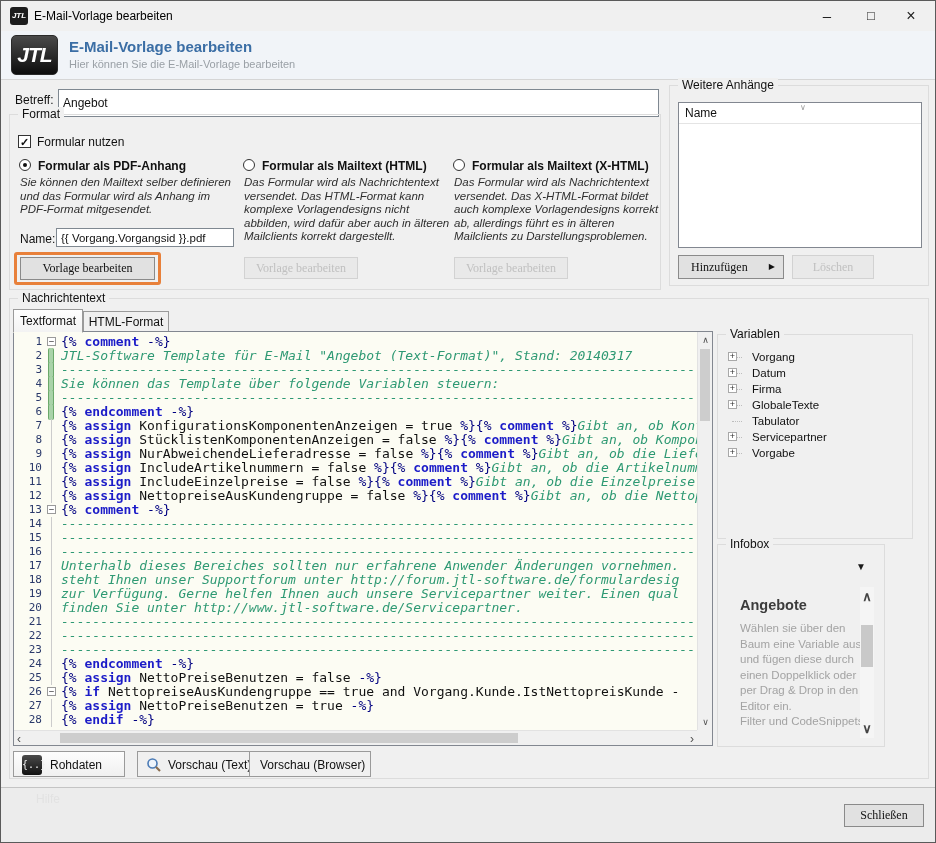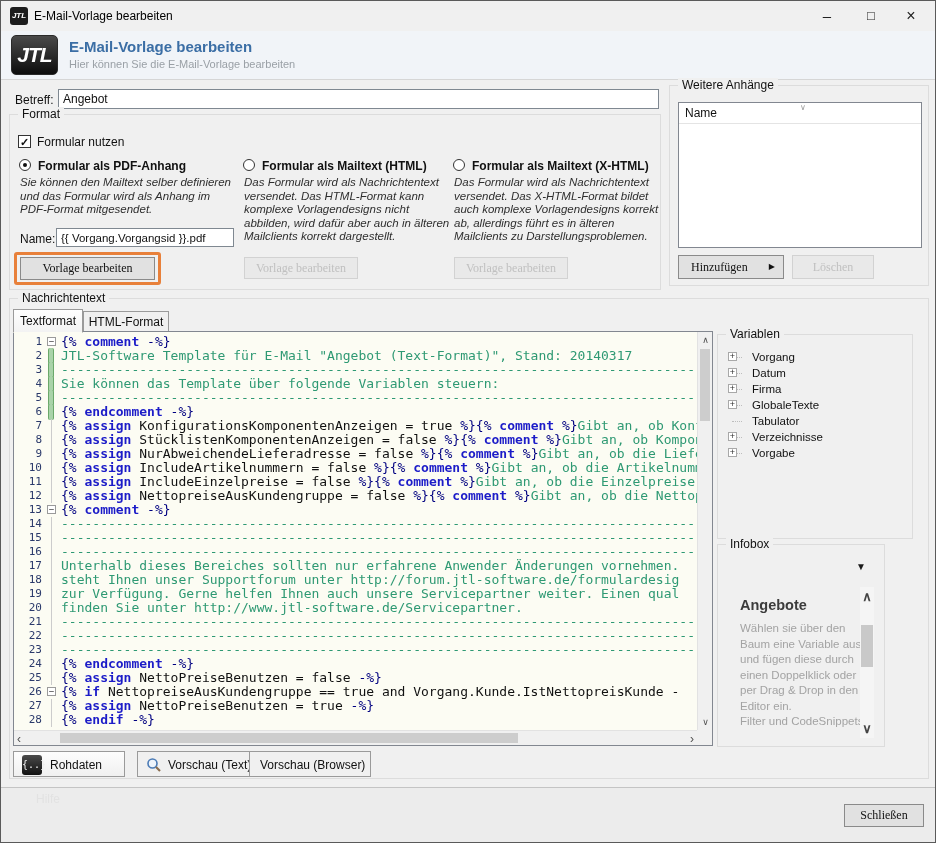--- a/index.html
+++ b/index.html
@@ -15,21 +15,21 @@
   .tb-min { right:88px; } .tb-max { right:44px; font-size:13px; } .tb-close { right:4px; font-size:16px; }
 
   
   .header { position:absolute; left:0; top:30px; width:100%; height:49px; background:#f1f4f8; border-bottom:1px solid #d6d6d6; }
   .logo { position:absolute; left:10px; top:4px; width:47px; height:40px; background:linear-gradient(#4a4a4a,#0d0d0d); border:1px solid #2a2a2a; border-radius:5px; color:#fff; font-size:21px; font-weight:bold; font-style:italic; text-align:center; line-height:38px; letter-spacing:-1px; }
   .header-title { position:absolute; left:68px; top:7px; font-size:15px; font-weight:bold; color:#3b6ea5; }
   .header-sub { position:absolute; left:68px; top:27px; font-size:11px; color:#9aa0a6; }
 
   
   .lbl { position:absolute; font-size:12px; color:#111; }
-  .textinput { position:absolute; height:20px; background:#fff; border:1px solid #7f8891; font-size:12px; padding:0 4px; color:#111; font-family:"Liberation Sans",sans-serif; }
+  .textinput { position:absolute; height:28px; background:#fff; border:1px solid #7f8891; font-size:12px; padding:0 4px; color:#111; font-family:"Liberation Sans",sans-serif; }
   .groupbox { position:absolute; border:1px solid #dcdcdc; }
   .gb-label { position:absolute; top:-8px; left:8px; background:#f0f0f0; padding:0 4px; font-size:12px; color:#111; white-space:nowrap; }
   .btn { position:absolute; background:#e1e1e1; border:1px solid #8a8a8a; font-size:12px; color:#111; text-align:center; font-family:Liberation Serif, serif; }
   .btn-disabled { background:#e9e9e9; border:1px solid #d2d2d2; color:#c0c0c0; }
   .checkbox-box { position:absolute; width:13px; height:13px; background:#fff; border:1px solid #333; font-size:11px; line-height:12px; text-align:center; color:#111; font-weight:bold; }
   .radio-circ { position:absolute; width:12px; height:12px; background:#fff; border:1px solid #333; border-radius:50%; }
   .radio-dot { position:absolute; left:3px; top:3px; width:4px; height:4px; background:#111; border-radius:50%; }
   .opt-label { position:absolute; font-size:12px; font-weight:bold; color:#111; }
   .opt-desc { position:absolute; font-size:11.5px; font-style:italic; color:#2e2e2e; line-height:13.5px; }
   .highlight-ring { position:absolute; border:3px solid #e8803a; border-radius:3px; }
@@ -49,21 +49,21 @@
   .code-row { display:flex; height:14px; line-height:14px; white-space:pre; font-family:"DejaVu Sans Mono",monospace; font-size:13px; }
   .ln { width:30px; flex:none; text-align:right; color:#2b3a6b; font-size:11px; padding-right:2px; }
   .fold { width:17px; flex:none; position:relative; }
   .foldbox { position:absolute; left:3px; top:2px; width:9px; height:9px; border:1px solid #9a9a9a; background:#fff; font-size:9px; line-height:7px; text-align:center; color:#444; }
   .foldbar { position:absolute; left:4px; top:-1px; bottom:-1px; width:6px; background:#a9d3a9; border-left:1px solid #6aa86a; border-right:1px solid #6aa86a; border-radius:2px; }
   .foldline { position:absolute; left:7px; top:0; bottom:0; width:1px; background:#cccccc; }
   .code { flex:1; overflow:hidden; }
   .seg-d { color:#000080; }
   .seg-k { color:#1c1cc8; font-weight:bold; }
   .seg-t { color:#111; }
-  .seg-c { color:#2e9973; }
+  .seg-c { color:#2e9973; font-style:italic; }
 
   
   .vscroll { position:absolute; top:0; right:0; width:15px; bottom:15px; background:#f0f0f0; border-left:1px solid #e2e2e2; }
   .hscroll { position:absolute; left:0; right:15px; bottom:0; height:15px; background:#f0f0f0; border-top:1px solid #e2e2e2; }
   .sb-corner { position:absolute; right:0; bottom:0; width:15px; height:15px; background:#f0f0f0; }
   .sb-arrow { position:absolute; color:#505050; font-size:9px; text-align:center; }
   .vthumb { position:absolute; left:2px; right:2px; background:#cdcdcd; }
   .hthumb { position:absolute; top:2px; bottom:2px; background:#cdcdcd; }
 
   
@@ -206,21 +206,21 @@
   </div>
 
   <div class="groupbox" style="left:716px; top:333px; width:196px; height:205px;">
     <span class="gb-label" style="background:#f0f0f0;">Variablen</span>
     <div class="tree">
         <div class="tree-row"><span class="expander">+</span><span>Vorgang</span></div>
         <div class="tree-row"><span class="expander">+</span><span>Datum</span></div>
         <div class="tree-row"><span class="expander">+</span><span>Firma</span></div>
         <div class="tree-row"><span class="expander">+</span><span>GlobaleTexte</span></div>
         <div class="tree-row"><span>Tabulator</span></div>
-        <div class="tree-row"><span class="expander">+</span><span>Verzeichnisse</span></div>
+        <div class="tree-row"><span class="expander">+</span><span>Servicepartner</span></div>
         <div class="tree-row"><span class="expander">+</span><span>Vorgabe</span></div>
       </div>
   </div>
 
   <div class="groupbox" style="left:716px; top:543px; width:168px; height:203px;">
     <span class="gb-label">Infobox</span>
     <span style="position:absolute; right:18px; top:16px; font-size:10px; color:#1a1a1a;">▼</span>
     <div class="infobox-head">Angebote</div>
     <div class="info-text">
         <div>Wählen sie über den</div>

